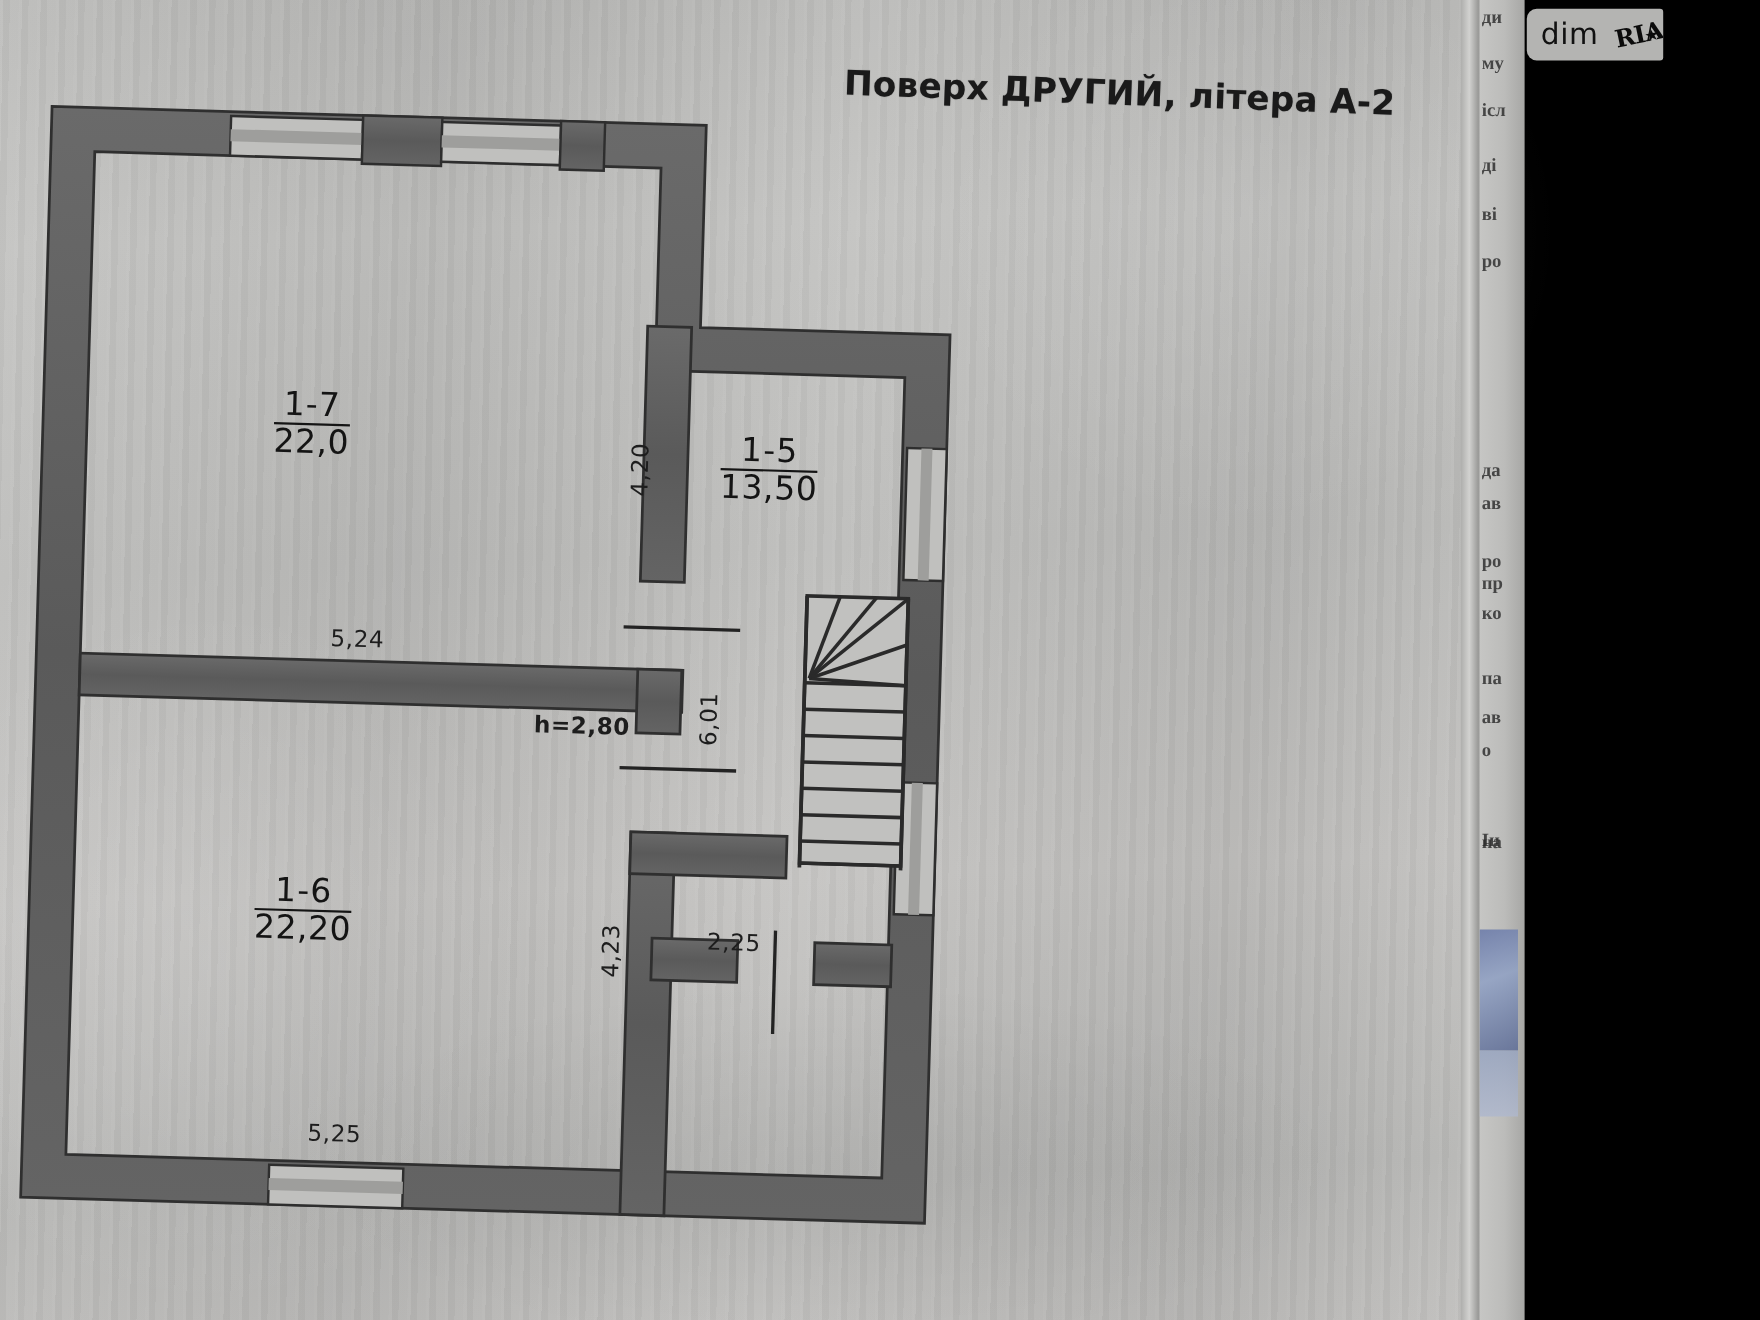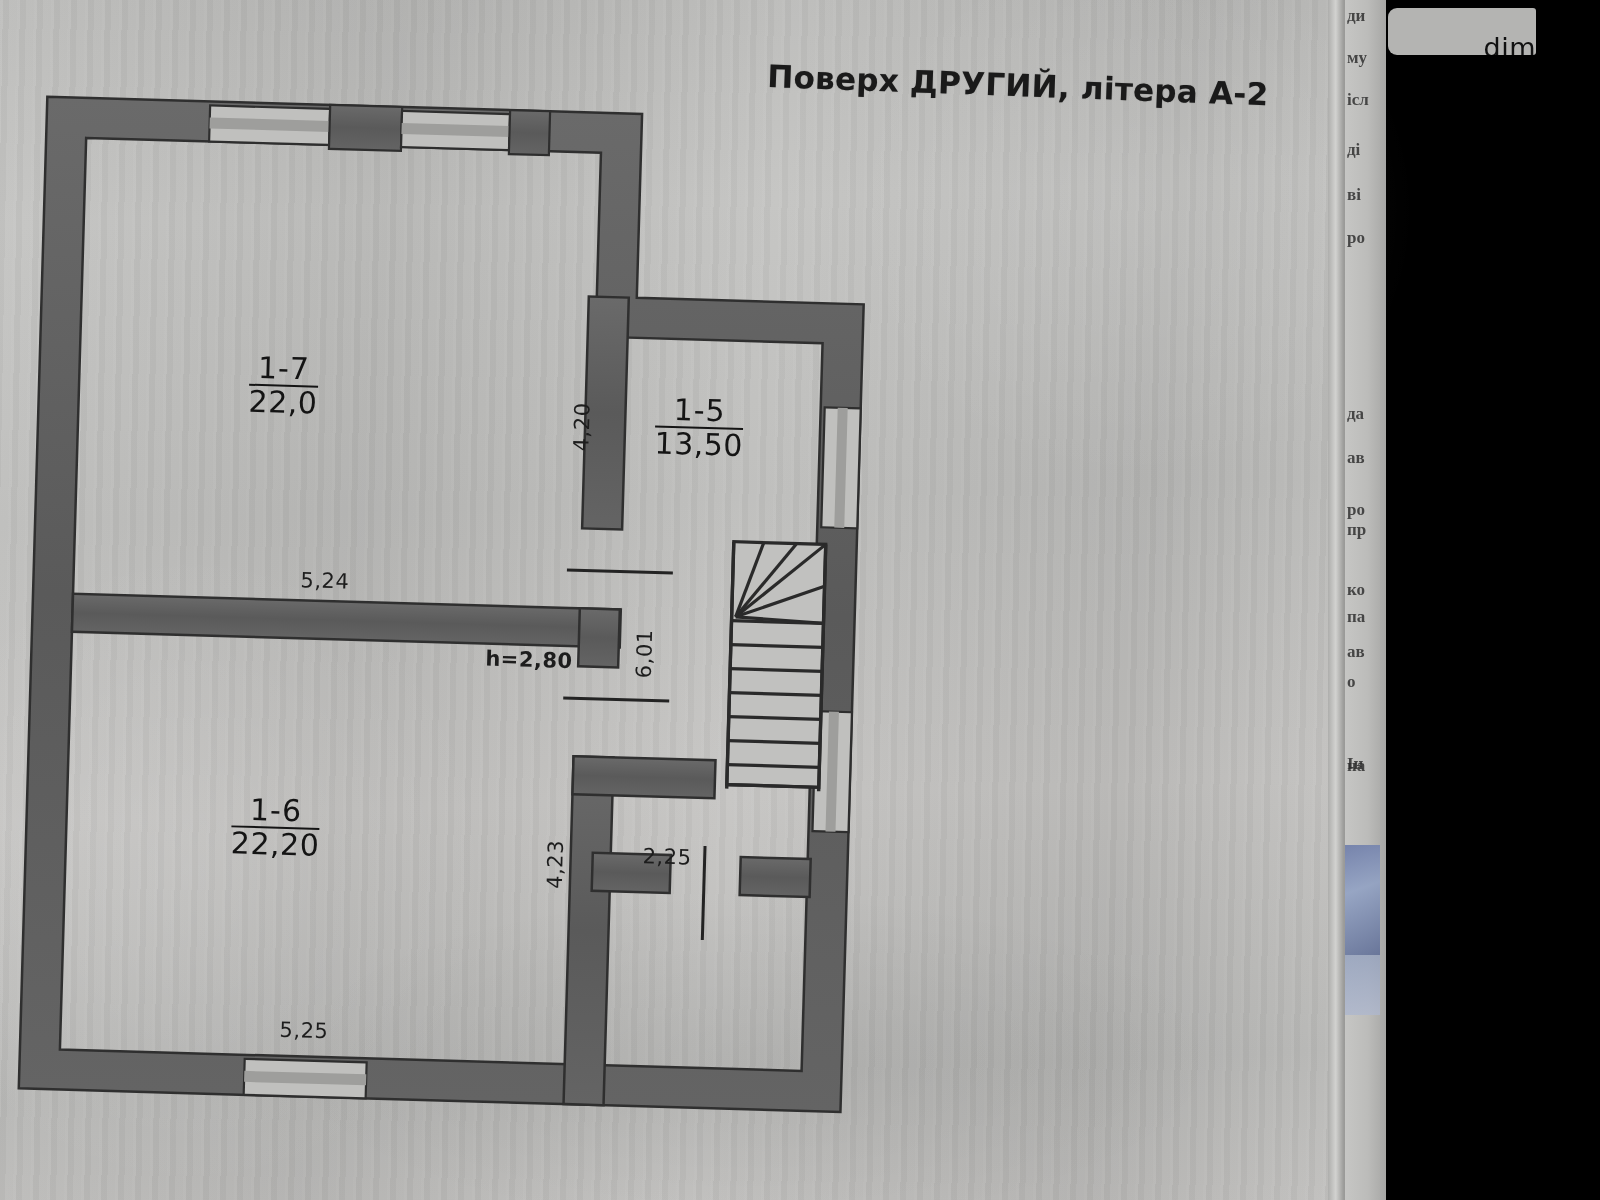--- a/index.html
+++ b/index.html
@@ -108,28 +108,27 @@
     height: 60px;
     background: linear-gradient(160deg, #8d9dbf 0%, #afb9d2 100%);
     opacity: 0.7;
   }
 
   
   .watermark {
     position: absolute;
     top: 8px;
     left: 1388px;
-    width: 148px;
+    width: 124px;
     height: 47px;
     display: flex;
-    align-items: flex-end;
+    align-items: center;
     background: #b4b4b2;
     border-radius: 9px 3px 3px 9px;
     overflow: hidden;
-    flex-direction: column;
   }
   .wm-left {
     flex: 0 0 78px;
     display: flex;
     align-items: center;
     justify-content: center;
     color: #111;
     font-size: 27px;
     font-family: "DejaVu Sans", sans-serif;
     letter-spacing: 0.5px;
@@ -231,25 +230,25 @@
   <div class="shade-c"></div>
 
   <div class="page-edge"></div>
   <div class="next-page">
     <div class="frag" style="top:6px">ди</div>
     <div class="frag" style="top:48px">му</div>
     <div class="frag" style="top:90px">ісл</div>
     <div class="frag" style="top:140px">ді</div>
     <div class="frag" style="top:185px">ві</div>
     <div class="frag" style="top:228px">ро</div>
-    <div class="frag" style="top:404px">да</div>
+    <div class="frag" style="top:418px">да</div>
     <div class="frag" style="top:448px">ав</div>
     <div class="frag" style="top:500px">ро</div>
     <div class="frag" style="top:520px">пр</div>
-    <div class="frag" style="top:580px">ко</div>
+    <div class="frag" style="top:548px">ко</div>
     <div class="frag" style="top:607px">па</div>
     <div class="frag" style="top:642px">ав</div>
     <div class="frag" style="top:672px">о</div>
     <div class="frag" style="top:756px">на</div>
     <div class="frag" style="top:754px">Ін</div>
     <div class="blue-mark"></div>
     <div class="blue-mark2"></div>
   </div>
 
   <div class="watermark">

